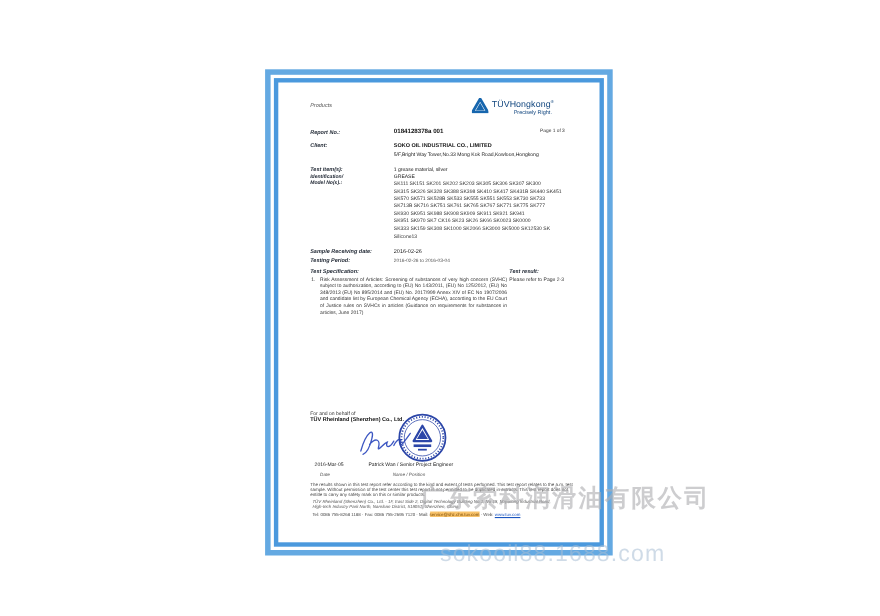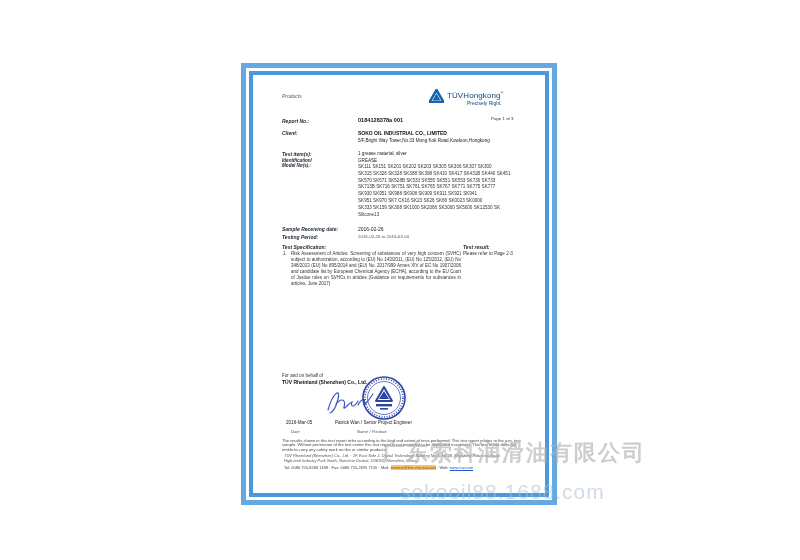--- a/index.html
+++ b/index.html
@@ -129,15 +129,15 @@
       <span>Tel: 0086 755-8268 1188 ·</span>
       <span>Fax: 0086 755-2695 7120 ·</span>
       <span>Mail:</span>
       <span class="mail-hl">service@shz.chn.tuv.com</span>
       <span>· Web:</span>
       <span class="web-link">www.tuv.com</span>
     </div>
   </div>
 
   <div class="abs wm-company" style="left:382px;top:438px;">广东索科润滑油有限公司</div>
-  <div class="abs wm-url" style="left:400px;top:480px;">sokooil88.1688.com</div>
+  <div class="abs wm-url" style="left:400px;top:492px;">sokooil88.1688.com</div>
 
 </div>
 
 </body></html>

